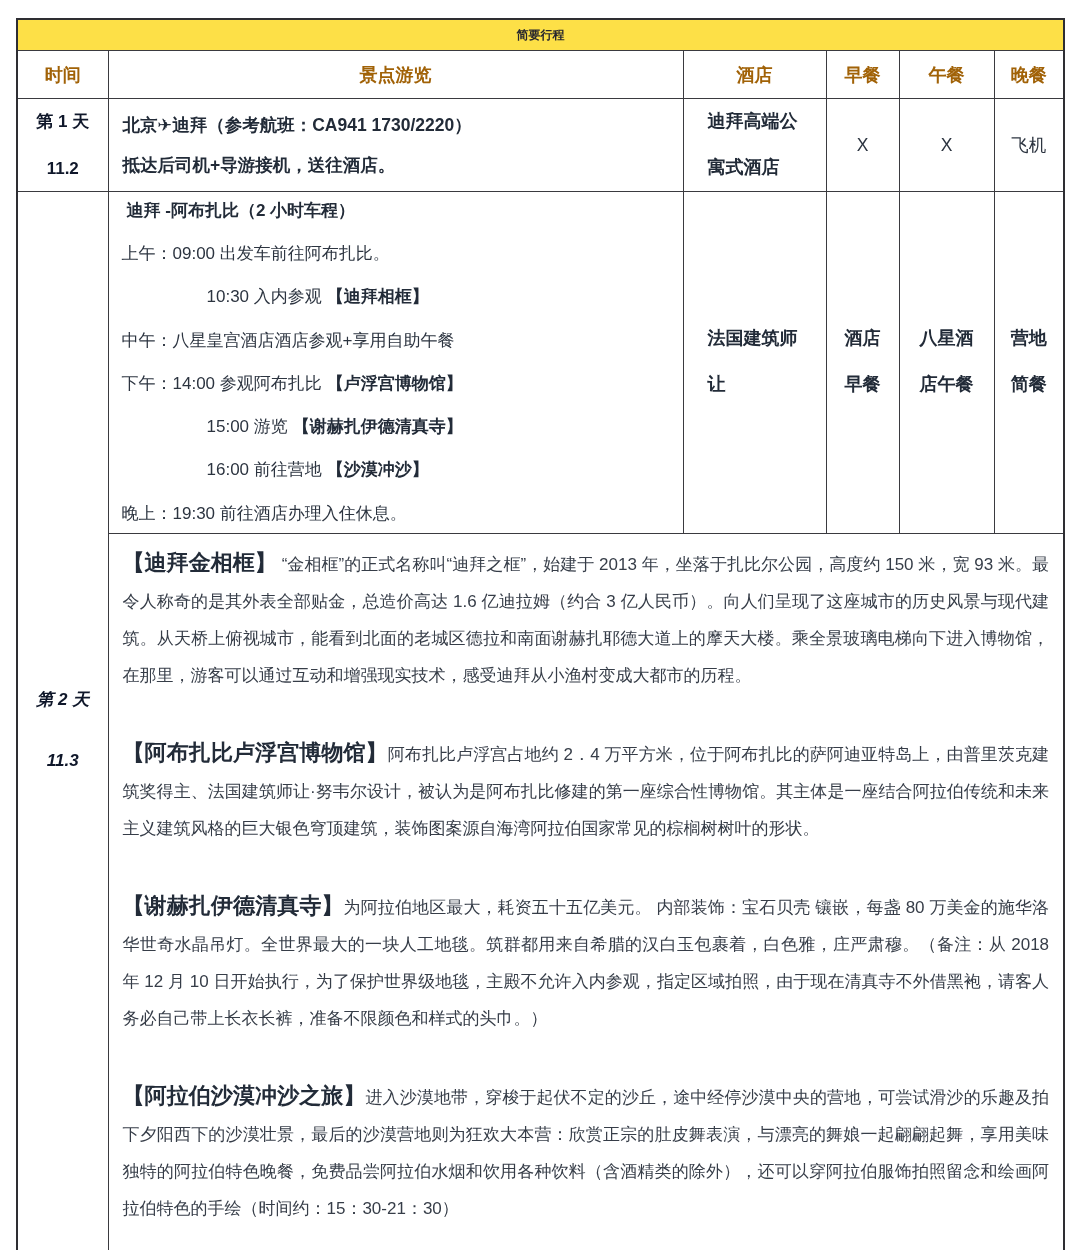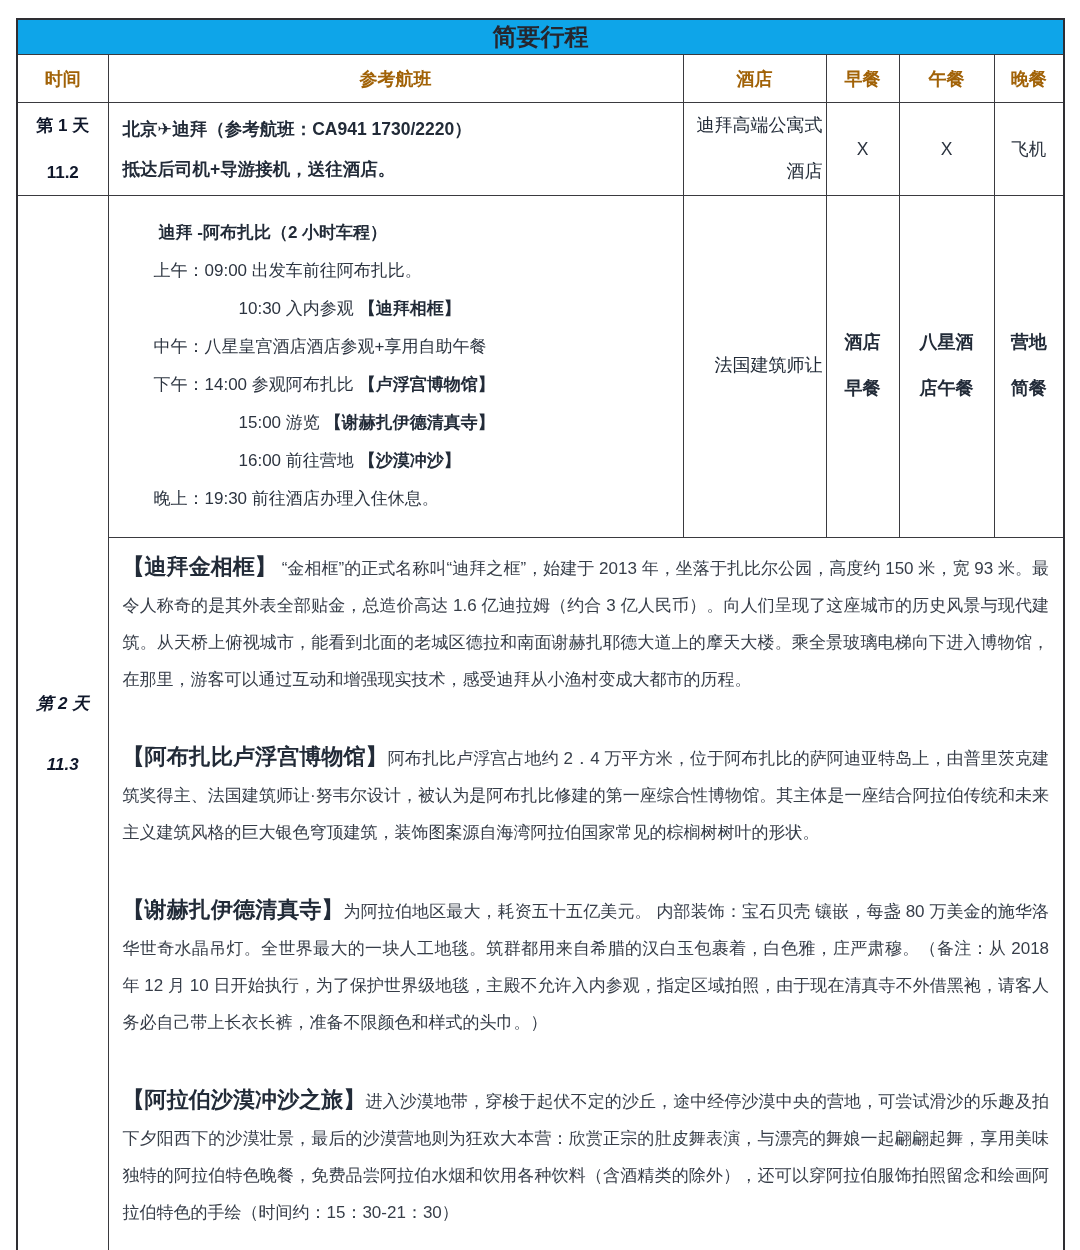--- a/index.html
+++ b/index.html
@@ -17,24 +17,24 @@
     border:2px solid #2e2e33;
   }
   td{
     border:1px solid #3a3a3f;
     vertical-align:middle;
     overflow:hidden;
   }
   
   .title-cell{
     height:28px;
-    background:#0ea5e9;
+    background:#fde047;
     text-align:center;
     font-weight:bold;
-    font-size:24px;
+    font-size:12px;
     color:#26262e;
   }
   
   .th{
     height:45px;
     text-align:center;
     font-weight:bold;
     font-size:18px;
     color:#a16207;
   }
@@ -56,32 +56,32 @@
   }
   .sights-cell .sline{
     font-weight:bold;
     color:#222b38;
     line-height:40px;
     white-space:nowrap;
   }
   
   .day2-row{height:341px;}
   .sched-cell{padding:0 0 0 13px;font-size:17px;}
-  .sched-cell .wrap{display:flex;flex-direction:column;justify-content:center;height:341px;margin-left:32px;}
+  .sched-cell .wrap{display:flex;flex-direction:column;justify-content:space-between;height:341px;}
   .sched-cell .line{line-height:38px;white-space:nowrap;color:#2c3440;}
   .sched-cell .line.indent{padding-left:85px;}
   .b{font-weight:bold;color:#222b38;}
   .sched-cell .line .b:not(:empty){margin-left:5px;}
   
   .hotel-cell{
-    text-align:right;
-    font-weight:normal;
+    text-align:left;
+    font-weight:bold;
     font-size:18px;
     color:#222b38;
-    padding:0 3px;
+    padding:0 24px;
     line-height:2.55;
   }
   .meal-cell{
     text-align:center;
     font-size:17.5px;
     padding:0 14px;
     line-height:2.55;
     color:#2c3440;
   }
   .meal-cell.bold{font-weight:bold;color:#222b38;font-size:18px;margin-top:17px;}
@@ -115,21 +115,21 @@
       <col style="width:70px">
     </colgroup>
 
     <tbody>
         <tr>
       <td colspan="6" class="title-cell">简要行程</td>
     </tr>
 
     <tr>
       <td class="th">时间</td>
-      <td class="th">参考航班</td>
+      <td class="th">景点游览</td>
       <td class="th">酒店</td>
       <td class="th">早餐</td>
       <td class="th">午餐</td>
       <td class="th">晚餐</td>
     </tr>
 
     <tr class="day1-row">
       <td class="day-cell d1">
         <div class="stack">
           <div>第 1 天</div>

